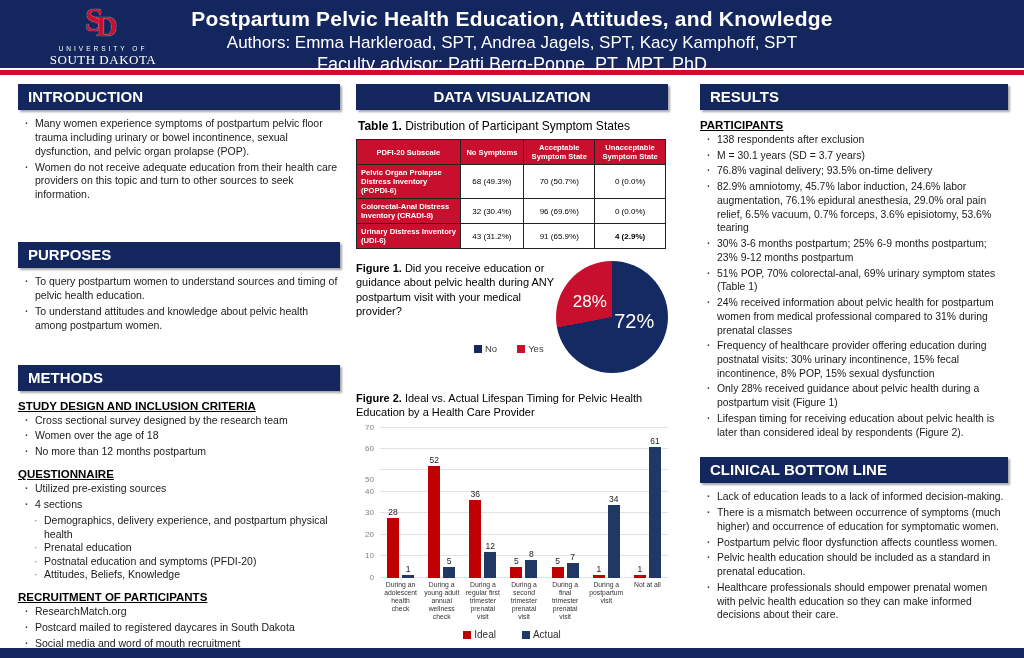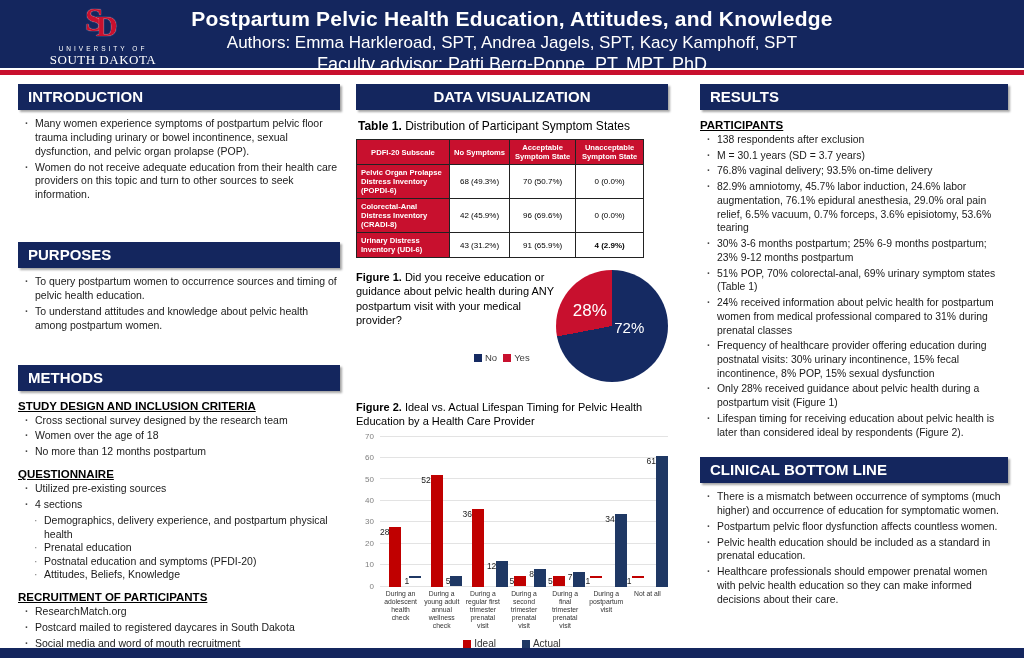--- a/index.html
+++ b/index.html
@@ -32,46 +32,46 @@
   ul.blt { list-style:none; margin:7px 2px 0 4px; }
   ul.blt > li { position:relative; padding-left:13px; font-size:10.5px; line-height:1.32; color:#1a1a1a; margin-bottom:2px; }
   ul.blt > li::before { content:"."; position:absolute; left:3px; top:-3px; font-weight:bold; color:#444; }
   ul.blt2 { list-style:none; margin:0 0 0 14px; }
   ul.blt2 > li { position:relative; padding-left:12px; font-size:10.5px; line-height:1.3; color:#1a1a1a; }
   ul.blt2 > li::before { content:"\00B7"; position:absolute; left:2px; top:0; color:#777; }
   .subhead { font-size:11.5px; font-weight:bold; text-decoration:underline; margin-top:9px; }
   .b { font-weight:bold; }
   
   .tcaption { font-size:12px; margin:9px 2px 6px 2px; }
-  table.t1 { border-collapse:collapse; width:288px; }
+  table.t1 { border-collapse:collapse; width:310px; }
   table.t1 th, table.t1 td { border:1px solid #222; font-size:7.6px; padding:3px 2px; vertical-align:middle; }
   table.t1 th { background:#C8102E; color:#fff; text-align:center; }
   table.t1 td { text-align:center; font-size:8px; background:#fff; }
   table.t1 td.rowlabel { background:#C8102E; color:#fff; font-weight:bold; text-align:left; padding-left:4px; font-size:7.6px; }
   table.t1 .boldcell { font-weight:bold; }
   
   #figure1 { position:relative; height:122px; margin-top:12px; }
   #figure1 .cap { width:198px; font-size:11px; line-height:1.3; }
   #f1pie { position:absolute; right:0; top:0; width:112px; height:112px; border-radius:50%; }
   .pielab { position:absolute; color:#fff; font-weight:normal; }
-  .pielab.no  { left:52%; top:44%; font-size:15px; }
+  .pielab.no  { left:52%; top:44%; font-size:20px; }
   .pielab.yes { left:15%; top:28%; font-size:17px; }
-  #f1legend { position:absolute; left:118px; top:82px; display:flex; gap:6px; font-size:9.5px; color:#404040; align-items:center; }
+  #f1legend { position:absolute; left:118px; top:82px; display:flex; gap:20px; font-size:9.5px; color:#404040; align-items:center; }
   .legitem { display:flex; align-items:center; gap:3px; }
   .sw { width:8px; height:8px; display:inline-block; }
   
   #figure2 { margin-top:8px; }
   #figure2 .cap { font-size:11px; line-height:1.3; margin-bottom:8px; }
   .f2chart { position:relative; padding-left:24px; margin-top:4px; }
   .f2ylabels { position:absolute; left:0; top:0; width:20px; height:150px; }
   .f2ylabels span { position:absolute; right:2px; font-size:8px; color:#7f7f7f; }
   .f2plot { position:relative; height:150px; display:flex; align-items:flex-end; }
   .f2grid { position:absolute; left:0; right:0; height:1px; background:#e3e3e3; }
   .f2group { flex:1; display:flex; justify-content:center; align-items:flex-end; gap:3px; position:relative; z-index:1; }
-  .f2wrap { display:flex; flex-direction:row; align-items:flex-start; }
+  .f2wrap { display:flex; flex-direction:column; align-items:center; }
   .f2val { font-size:8.5px; color:#222; margin-bottom:1px; }
   .f2bar { width:12px; }
   .f2x { display:flex; margin-top:3px; }
   .f2xlab { flex:1; text-align:center; font-size:6.8px; line-height:1.2; color:#333; padding:0 2px; }
   #f2legend { display:flex; justify-content:center; gap:26px; margin-top:8px; font-size:10px; color:#333; }
   
   .bottombar { position:absolute; left:0; bottom:0; width:1024px; height:10px; background:#14265E; }
   #col-right ul.blt > li { font-size:10.4px; }
 </style>
 </head>
@@ -97,21 +97,21 @@
   <div class="col" id="col-left">
     <div class="secbar">INTRODUCTION</div>
     <ul class="blt">
       <li>Many women experience symptoms of postpartum pelvic floor trauma including urinary or bowel incontinence, sexual dysfunction, and pelvic organ prolapse (POP).</li>
       <li>Women do not receive adequate education from their health care providers on this topic and turn to other sources to seek information.</li>
     </ul>
 
     <div style="height:38px"></div>
     <div class="secbar">PURPOSES</div>
     <ul class="blt">
-      <li>To query postpartum women to occurrence sources and timing of pelvic health education.</li>
+      <li>To query postpartum women to understand sources and timing of pelvic health education.</li>
       <li>To understand attitudes and knowledge about pelvic health among postpartum women.</li>
     </ul>
 
     <div style="height:30px"></div>
     <div class="secbar">METHODS</div>
     <div class="subhead">STUDY DESIGN AND INCLUSION CRITERIA</div>
     <ul class="blt" style="margin-top:2px">
       <li>Cross sectional survey designed by the research team</li>
       <li>Women over the age of 18</li>
       <li>No more than 12 months postpartum</li>
@@ -150,21 +150,21 @@
         <th style="width:71px">Unacceptable Symptom State</th>
       </tr>
       <tr>
         <td class="rowlabel">Pelvic Organ Prolapse Distress Inventory (POPDI-6)</td>
         <td>68 (49.3%)</td>
         <td>70 (50.7%)</td>
         <td>0 (0.0%)</td>
       </tr>
       <tr>
         <td class="rowlabel">Colorectal-Anal Distress Inventory (CRADI-8)</td>
-        <td>42 (45.9%)</td>
+        <td>32 (30.4%)</td>
         <td>96 (69.6%)</td>
         <td>0 (0.0%)</td>
       </tr>
       <tr>
         <td class="rowlabel">Urinary Distress Inventory (UDI-6)</td>
         <td>43 (31.2%)</td>
         <td>91 (65.9%)</td>
         <td class="boldcell">4 (2.9%)</td>
       </tr>
     </tbody>
@@ -194,21 +194,21 @@
       <div class="cap">
         <span class="b">Figure 2.</span><span> Ideal vs. Actual Lifespan Timing for Pelvic Health Education by a Health Care Provider</span>
       </div>
       <div class="f2chart">
         <div class="f2ylabels">
             <span style="bottom: -4px;">0</span>
             <span style="bottom: 17.4286px;">10</span>
             <span style="bottom: 38.8571px;">20</span>
             <span style="bottom: 60.2857px;">30</span>
             <span style="bottom: 81.7143px;">40</span>
-            <span style="bottom: 103px;">50</span>
+            <span style="bottom: 94px;">50</span>
             <span style="bottom: 124.571px;">60</span>
             <span style="bottom: 146px;">70</span>
           </div>
         <div class="f2plot">
             <div class="f2grid" style="bottom: 0px;"></div>
             <div class="f2grid" style="bottom: 21.4286px;"></div>
             <div class="f2grid" style="bottom: 42.8571px;"></div>
             <div class="f2grid" style="bottom: 64.2857px;"></div>
             <div class="f2grid" style="bottom: 85.7143px;"></div>
             <div class="f2grid" style="bottom: 107.143px;"></div>
@@ -321,20 +321,21 @@
     </ul>
     <ul class="blt" style="margin-top:2px">
       <li>24% received information about pelvic health for postpartum women from medical professional compared to 31% during prenatal classes</li>
       <li>Frequency of healthcare provider offering education during postnatal visits: 30% urinary incontinence, 15% fecal incontinence, 8% POP, 15% sexual dysfunction</li>
       <li>Only 28% received guidance about pelvic health during a postpartum visit (Figure 1)</li>
       <li>Lifespan timing for receiving education about pelvic health is later than considered ideal by respondents (Figure 2).</li>
     </ul>
     <div style="height:16px"></div>
     <div class="secbar">CLINICAL BOTTOM LINE</div>
     <ul class="blt">
+      <li>Lack of education leads to a lack of informed decision-making.</li>
       <li>There is a mismatch between occurrence of symptoms (much higher) and occurrence of education for symptomatic women.</li>
       <li>Postpartum pelvic floor dysfunction affects countless women.</li>
       <li>Pelvic health education should be included as a standard in prenatal education.</li>
       <li>Healthcare professionals should empower prenatal women with pelvic health education so they can make informed decisions about their care.</li>
     </ul>
   </div>
 
   <div class="bottombar"></div>
 </div>
 

